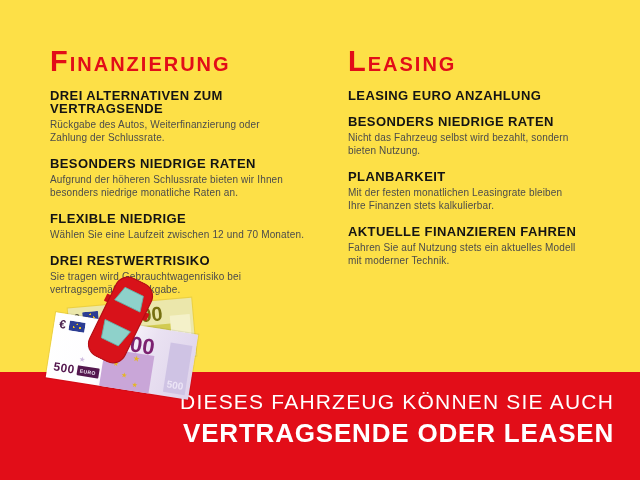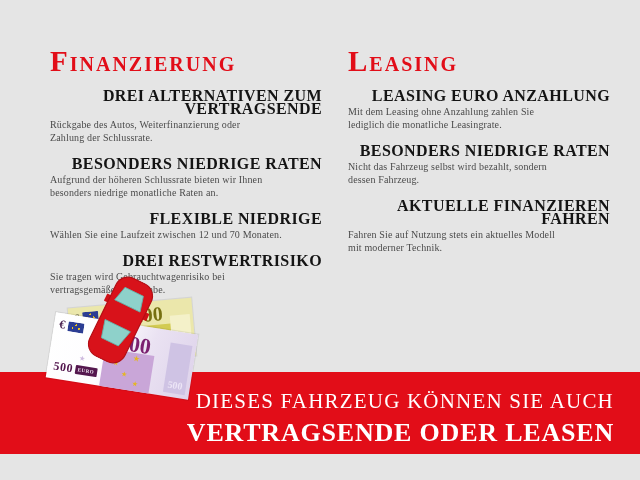--- a/index.html
+++ b/index.html
@@ -1,41 +1,41 @@
 <!DOCTYPE html>
 <html><head>
 <meta charset="utf-8">
 <style>
   html,body{margin:0;padding:0;background:#888;}
   .stage{
-    position:relative;width:640px;height:480px;background:#e5e5e5;
-    overflow:hidden;font-family:Liberation Serif, serif;
+    position:relative;width:640px;height:480px;background:#fde047;
+    overflow:hidden;font-family:Liberation Sans, sans-serif;
     -webkit-font-smoothing:antialiased;
   }
   
   .col{position:absolute;top:46px;}
   .col-left{left:50px;width:272px;}
   .col-right{left:348px;width:262px;}
   .col-title{
     margin:0 0 10px 0;font-weight:bold;font-size:20px;line-height:30px;
     color:#e20d18;letter-spacing:2px;
   }
   .col-title::first-letter{font-size:29px;}
   .section{margin-bottom:13px;}
   .section h3{
-    margin:0 0 3px 0;font-size:16px;line-height:13px;color:#141414;
-    letter-spacing:0.4px;font-weight:bold;text-align:right;
+    margin:0 0 3px 0;font-size:13px;line-height:13px;color:#141414;
+    letter-spacing:0.4px;font-weight:bold;
   }
   .section p{
     margin:0;font-size:10px;line-height:13px;color:#4b4b4b;
     letter-spacing:0.15px;white-space:pre-line;
   }
   
   .banner{
-    position:absolute;left:0;top:372px;width:640px;height:82px;
+    position:absolute;left:0;top:372px;width:640px;height:108px;
     background:#e20d18;z-index:1;
   }
   .banner-text{
     position:absolute;right:26px;top:16px;text-align:right;color:#ffffff;
   }
   .banner-line1{font-size:21px;line-height:27px;letter-spacing:1.2px;font-weight:400;}
   .banner-line2{font-size:26px;line-height:32px;letter-spacing:0.8px;font-weight:bold;margin-top:2px;}
   
   .illustration{position:absolute;left:40px;top:276px;width:180px;height:140px;z-index:2;}
   .note{position:absolute;box-shadow:0 0 0 1px rgba(0,0,0,0.07);}
@@ -109,29 +109,30 @@
       <p>Sie tragen wird Gebrauchtwagenrisiko bei
 vertragsgemäßer Rückgabe.</p>
     </div>
   </div>
 
   <div class="col col-right">
     <h2 class="col-title">LEASING</h2>
 
     <div class="section">
       <h3>LEASING EURO ANZAHLUNG</h3>
-      <p>Mit dem Leasing ohne Anzahlung zahlen Sie
-lediglich die monatliche Leasingrate.</p>
     </div>
     <div class="section">
       <h3>BESONDERS NIEDRIGE RATEN</h3>
       <p>Nicht das Fahrzeug selbst wird bezahlt, sondern
-dessen Fahrzeug.</p>
+bieten Nutzung.</p>
     </div>
     <div class="section">
+      <h3>PLANBARKEIT</h3>
+      <p>Mit der festen monatlichen Leasingrate bleiben
+Ihre Finanzen stets kalkulierbar.</p>
     </div>
     <div class="section">
       <h3>AKTUELLE FINANZIEREN FAHREN</h3>
       <p>Fahren Sie auf Nutzung stets ein aktuelles Modell
 mit moderner Technik.</p>
     </div>
   </div>
 
   <div class="banner">
     <div class="banner-text">

